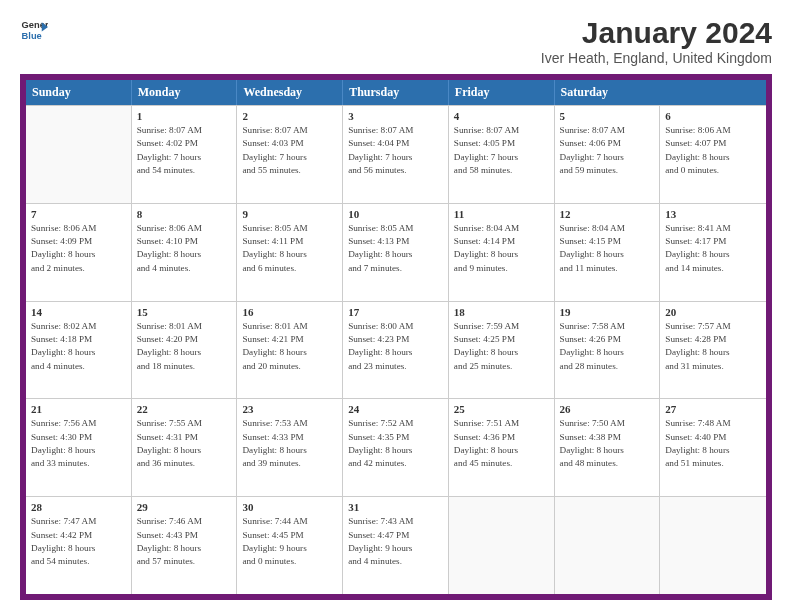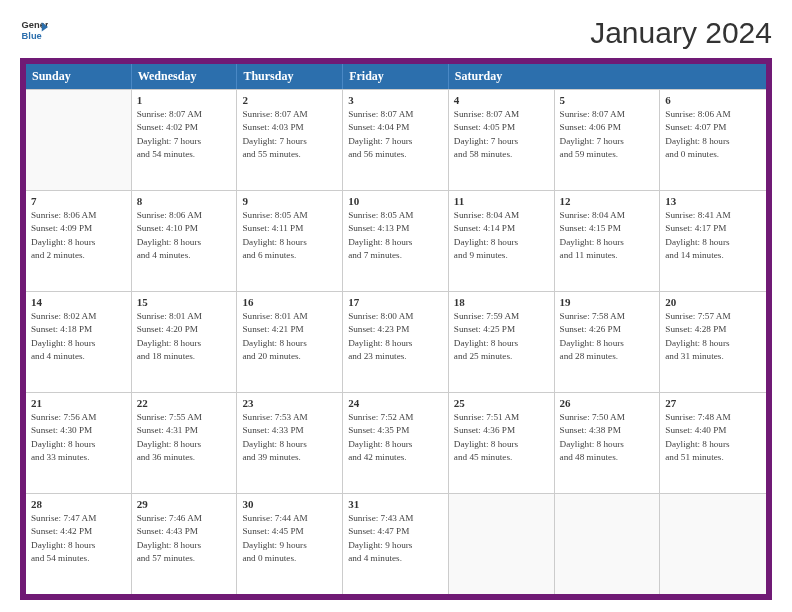--- a/index.html
+++ b/index.html
@@ -30,21 +30,21 @@
     }
     .logo-icon {
       width: 28px;
       height: 28px;
     }
     .title-block {
       text-align: right;
     }
     .month-title {
       font-size: 30px;
-      font-weight: 400;
+      font-weight: 700;
       color: #333;
     }
     .location {
       font-size: 14px;
       color: #555;
     }
     .calendar {
       flex: 1;
       display: flex;
       flex-direction: column;
@@ -105,26 +105,28 @@
   <div class="header">
     <div class="logo">
       <svg class="logo-icon" viewBox="0 0 36 36">
         <text x="2" y="16" font-size="12" font-weight="bold" fill="#333" font-family="Arial">General</text>
         <text x="2" y="29" font-size="12" font-weight="bold" fill="#2c6fad" font-family="Arial">Blue</text>
         <polygon points="28,8 36,14 28,20" fill="#2c6fad"></polygon>
       </svg>
     </div>
     <div class="title-block">
       <div class="month-title">January 2024</div>
+      <div class="location">Iver Heath, England, United Kingdom</div>
     </div>
   </div>
 
   <div class="calendar">
     <div class="cal-header">
     <div class="cal-header-cell">Sunday</div>
+        <div class="cal-header-cell">Monday</div>
         <div class="cal-header-cell">Wednesday</div>
         <div class="cal-header-cell">Thursday</div>
         <div class="cal-header-cell">Friday</div>
         <div class="cal-header-cell">Saturday</div>
       </div>
     <div class="cal-body">
     <div class="cal-row">
           <div class="cal-cell empty"></div>
           <div class="cal-cell">
             <div class="day-num">1</div>

